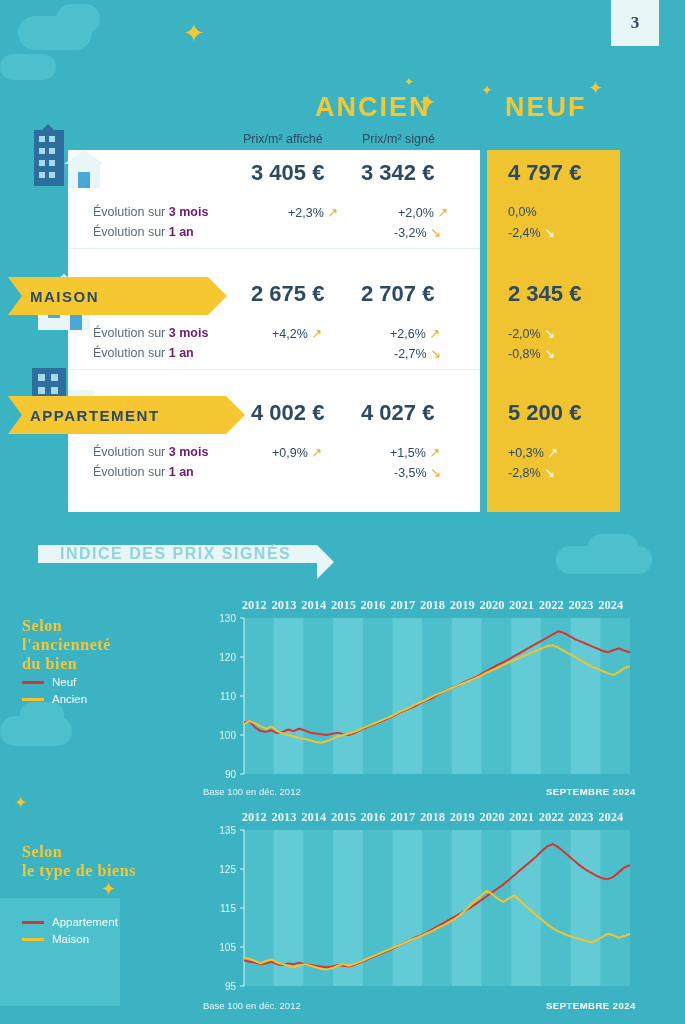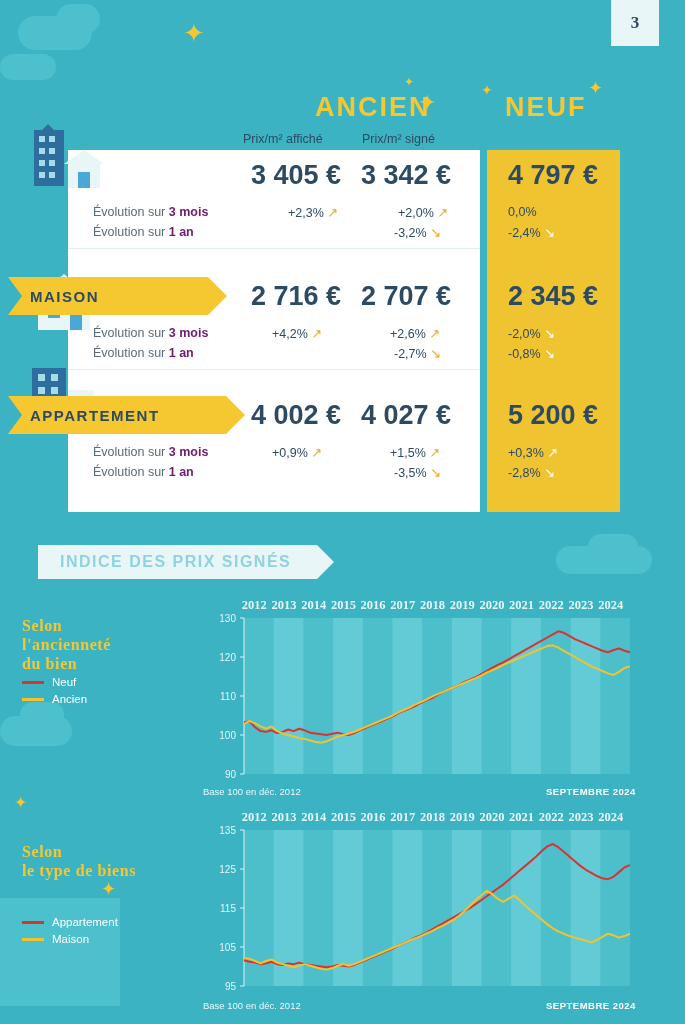--- a/index.html
+++ b/index.html
@@ -61,21 +61,21 @@
     border-top:19px solid transparent; border-bottom:19px solid transparent;
     border-left:19px solid #f5c731;
   }
   .ribbon-notch {
     position:absolute; left:0; top:0; width:0; height:0;
     border-top:19px solid transparent; border-bottom:19px solid transparent;
     border-left:14px solid #3bb3c3;
   }
 
   .big-val {
-    position:absolute; color:#2d4a63; font-weight:bold; font-size:27px;
+    position:absolute; color:#2d4a63; font-weight:bold; font-size:22px;
     font-family:"Liberation Sans", sans-serif;
   }
 
   .evo-lbl {
     position:absolute; color:#5a6b78; font-size:12.5px;
   }
   .evo-lbl b { color:#701a75; }
 
   .pct { position:absolute; font-size:12.5px; color:#2d4a63; }
   .pct .arr { font-size:13px; }
@@ -85,21 +85,21 @@
   .arr-down-w { color:#ffffff; }
   .pct.white { color:#2d4a63; }
 
   .row-sep { position:absolute; left:68px; width:412px; height:1px; background:#e3ecef; }
 
   
   .icon-box { position:absolute; }
 
   
   .sec-banner {
-    position:absolute; left:38px; top:545px; height:34px; background:#e9f6f8;
+    position:absolute; left:38px; top:545px; height:18px; background:#e9f6f8;
     display:flex; align-items:center; padding:0 26px 0 22px;
   }
   .sec-banner .t { color:#ffffff; font-weight:bold; letter-spacing:1.5px; font-size:16px; }
   .sec-banner-tail {
     position:absolute; right:-17px; top:0; width:0;height:0;
     border-top:17px solid transparent;border-bottom:17px solid transparent;
     border-left:17px solid #e9f6f8;
   }
   .sec-banner .t { color:#8fd4dd; }
   .chart-title {
@@ -224,21 +224,21 @@
     <span>-2,4%</span> <span class="arr arr-down-w">↘</span>
   </div>
 
   <div class="row-sep" style="top:156px;"></div>
 
   <div class="ribbon" style="left:8px; top:185px; width:200px;">
     <div class="ribbon-notch"></div>
     <span class="lbl">MAISON</span>
     <div class="ribbon-tail"></div>
   </div>
-  <div class="big-val" style="left:251px; top:189px;">2 716 €</div>
+  <div class="big-val" style="left:251px; top:189px;">2 675 €</div>
   <div class="big-val" style="left:361px; top:189px;">2 707 €</div>
   <div class="big-val" style="left:508px; top:189px;">2 345 €</div>
 
   <div class="evo-lbl" style="left:93px; top:234px;">
     <span>Évolution sur </span><b>3 mois</b>
   </div>
   <div class="evo-lbl" style="left:93px; top:254px;">
     <span>Évolution sur </span><b>1 an</b>
   </div>
 

